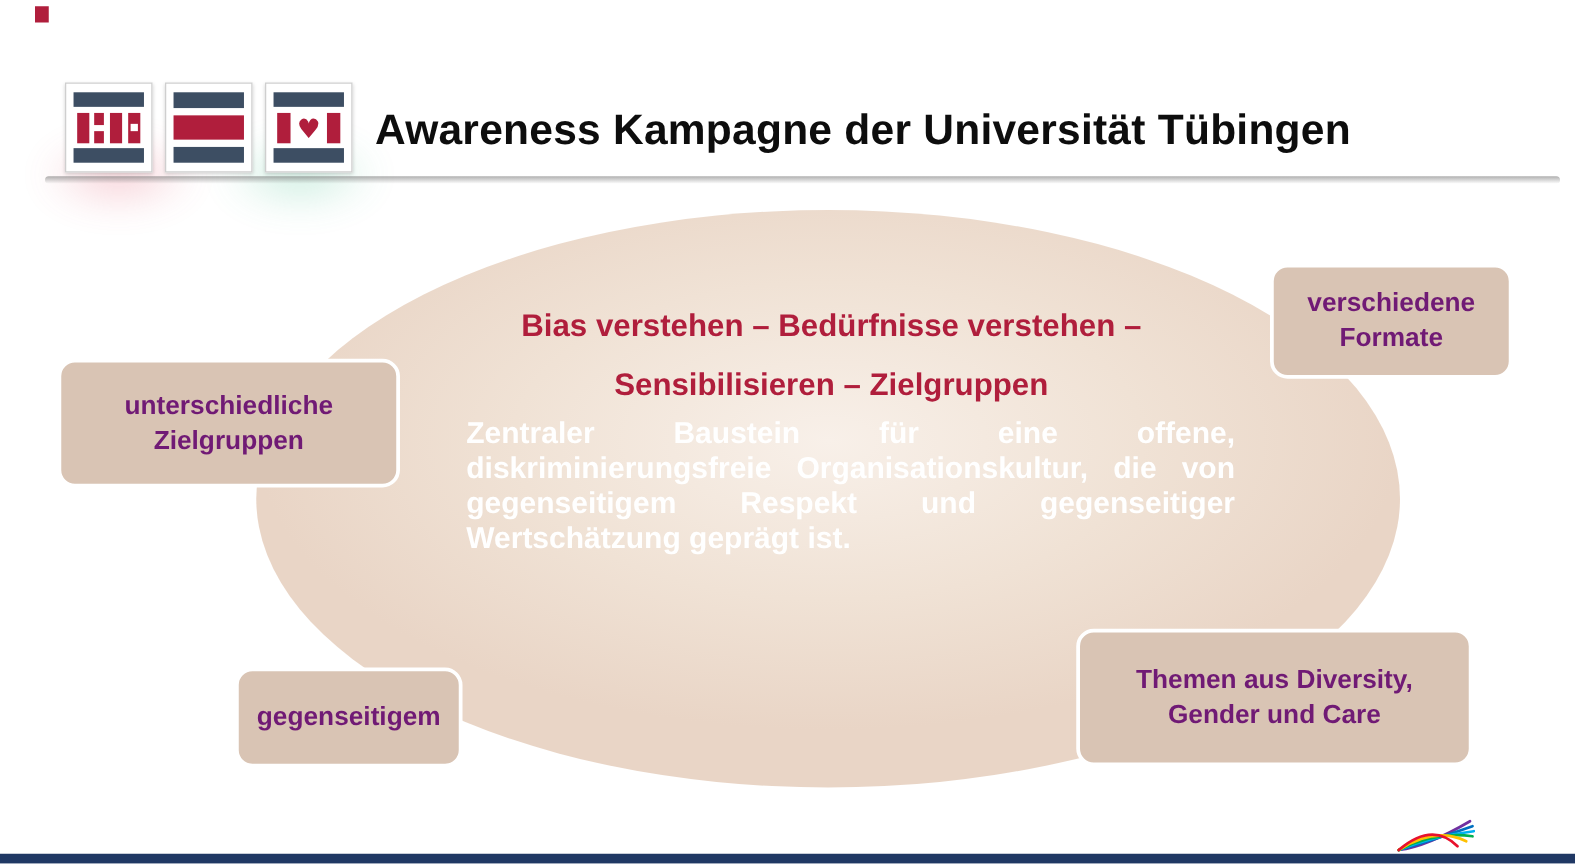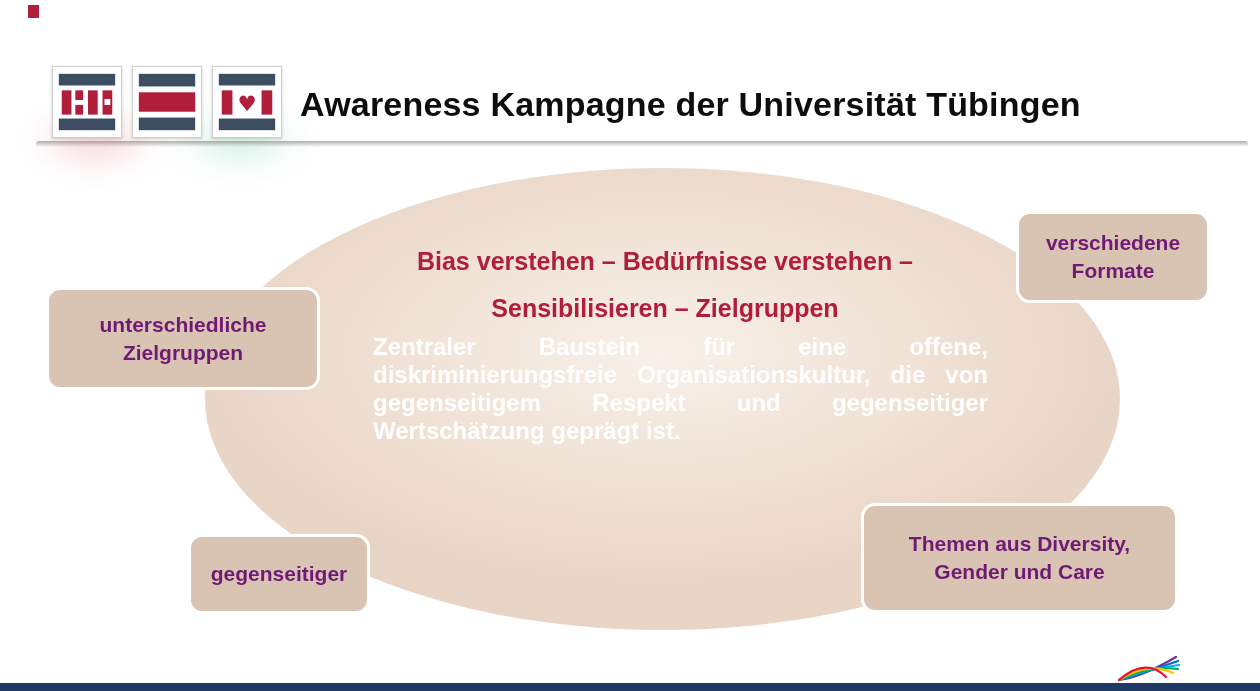--- a/index.html
+++ b/index.html
@@ -177,21 +177,21 @@
 
   <div class="ellipse-body">Zentraler Baustein für eine offene, diskriminierungsfreie Organisationskultur, die von gegenseitigem Respekt und gegenseitiger Wertschätzung geprägt ist.</div>
 
   <div class="badge badge-target-groups">
     <span>unterschiedliche Zielgruppen</span>
   </div>
   <div class="badge badge-formats">
     <span>verschiedene Formate</span>
   </div>
   <div class="badge badge-intersec">
-    <span>gegenseitiger</span>
+    <span>gegenseitigem</span>
   </div>
   <div class="badge badge-themes">
     <span>Themen aus Diversity, Gender und Care</span>
   </div>
 
   <div class="rainbow-swoosh">
     <svg viewBox="0 0 68 34" aria-hidden="true">
       <g fill="none" stroke-width="2.2" stroke-linecap="round">
         <path d="M5 30 Q 28 27 62 7" stroke="#7030a0"></path>
         <path d="M5 30 Q 30 23 64 11" stroke="#0070c0"></path>

